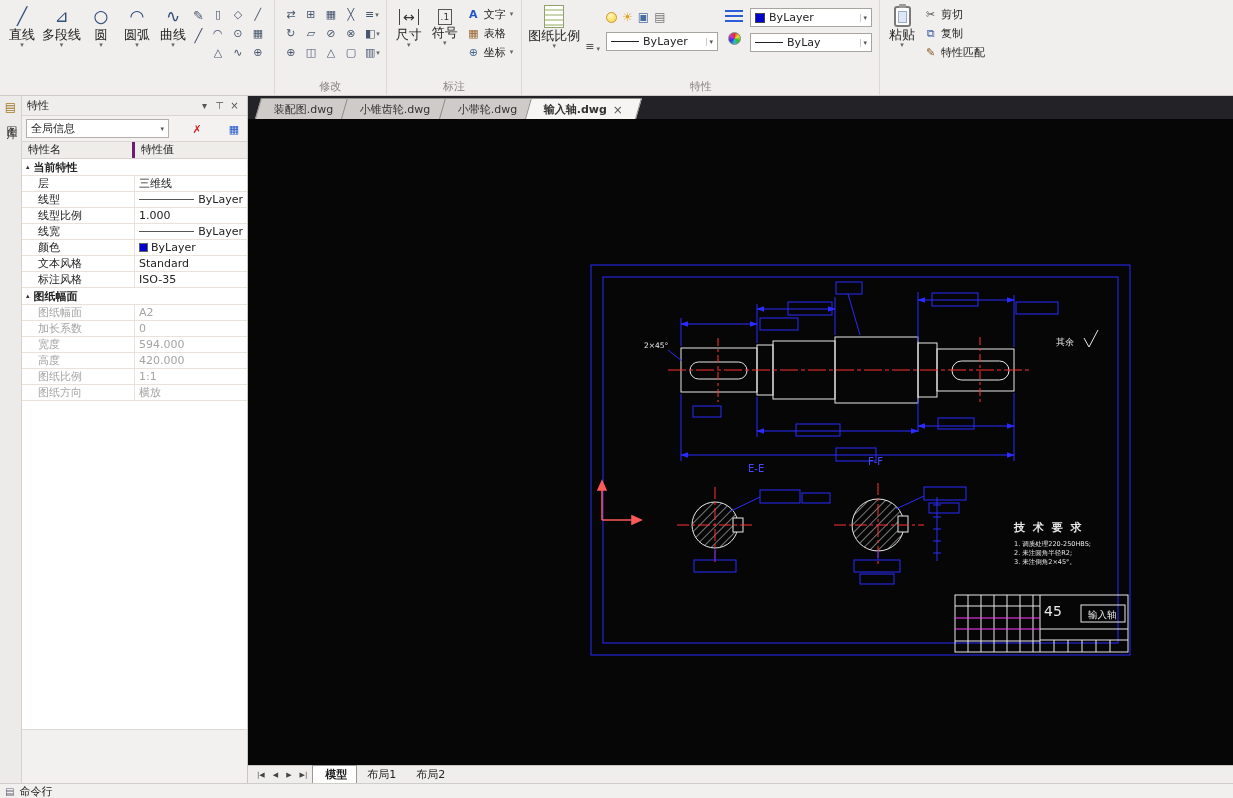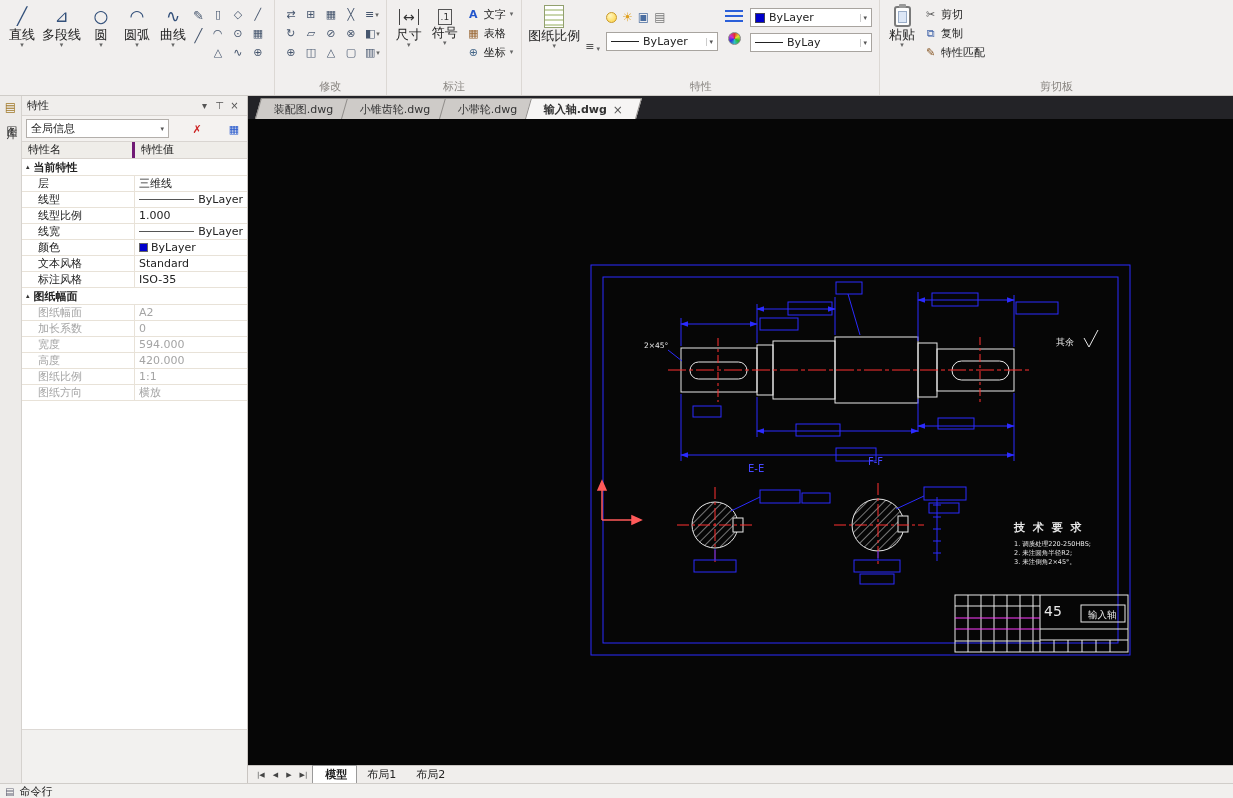--- a/index.html
+++ b/index.html
@@ -295,21 +295,20 @@
           <div class="stackbtn">
             <span class="sicon" style="color:#4466aa;">⧉</span>
             <span>复制</span>
           </div>
           <div class="stackbtn">
             <span class="sicon" style="color:#8a5a2a;">✎</span>
             <span>特性匹配</span>
           </div>
         </div>
       </div>
-      <div class="rlabel">剪切板</div>
     </div>
   </div>
 
   <div class="main">
 
     <div class="strip">
       <div class="strip-tab">
         <span class="strip-icon">▤</span>
         <span class="strip-label">图库</span>
       </div>

